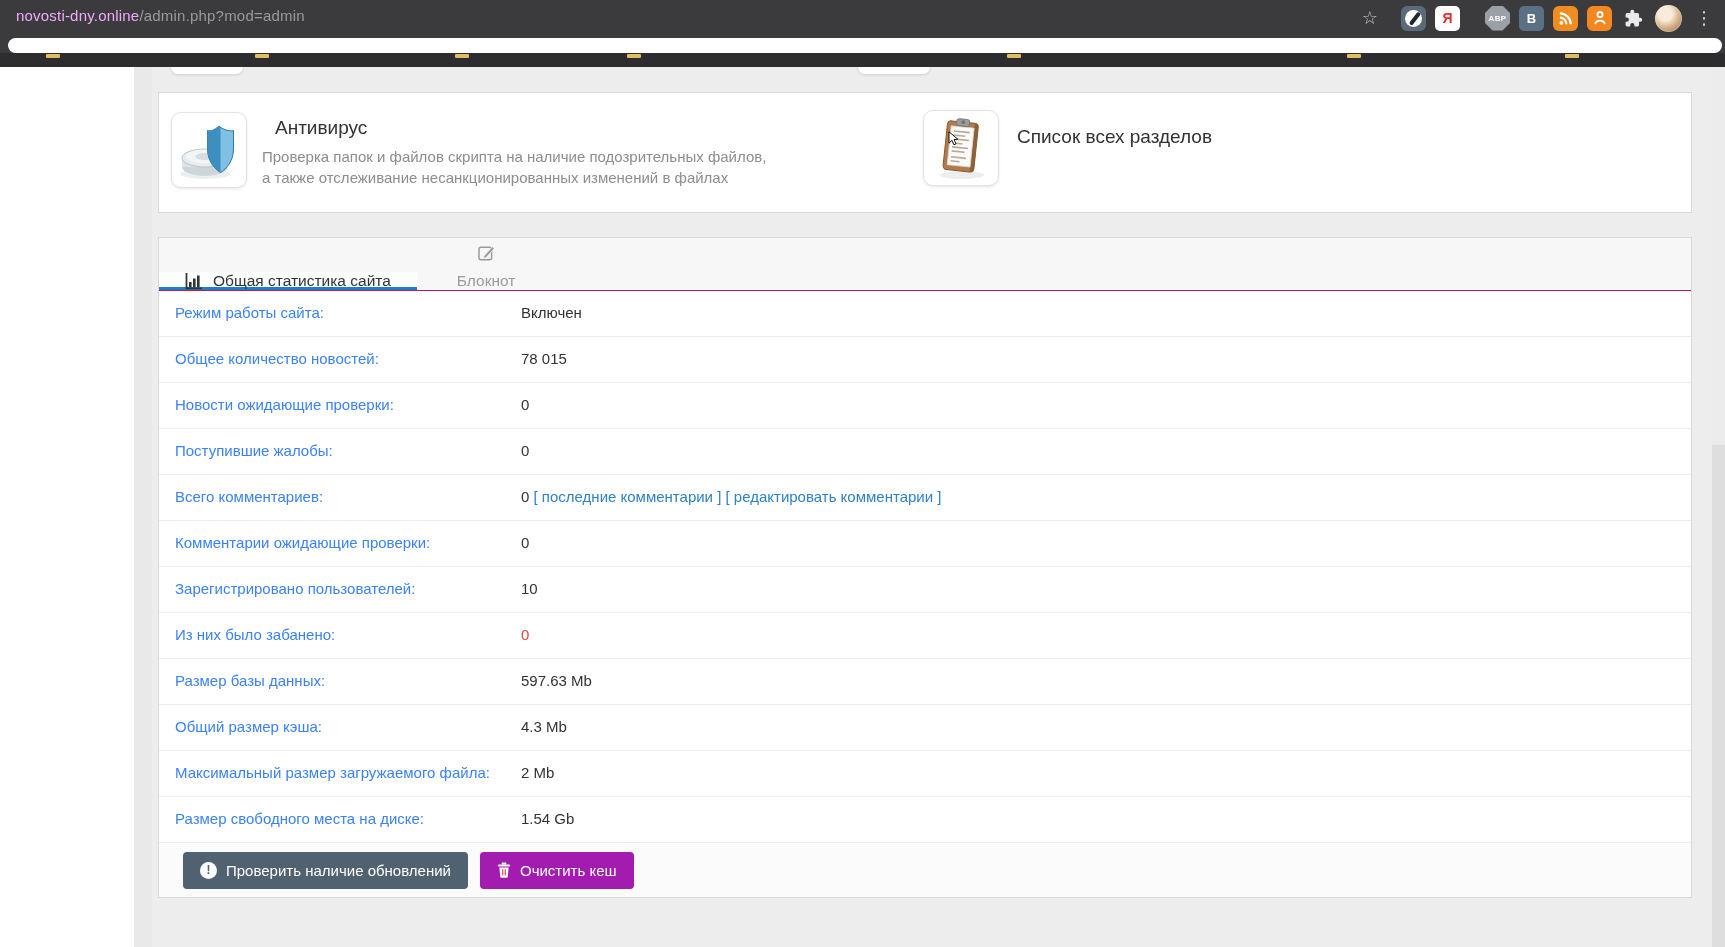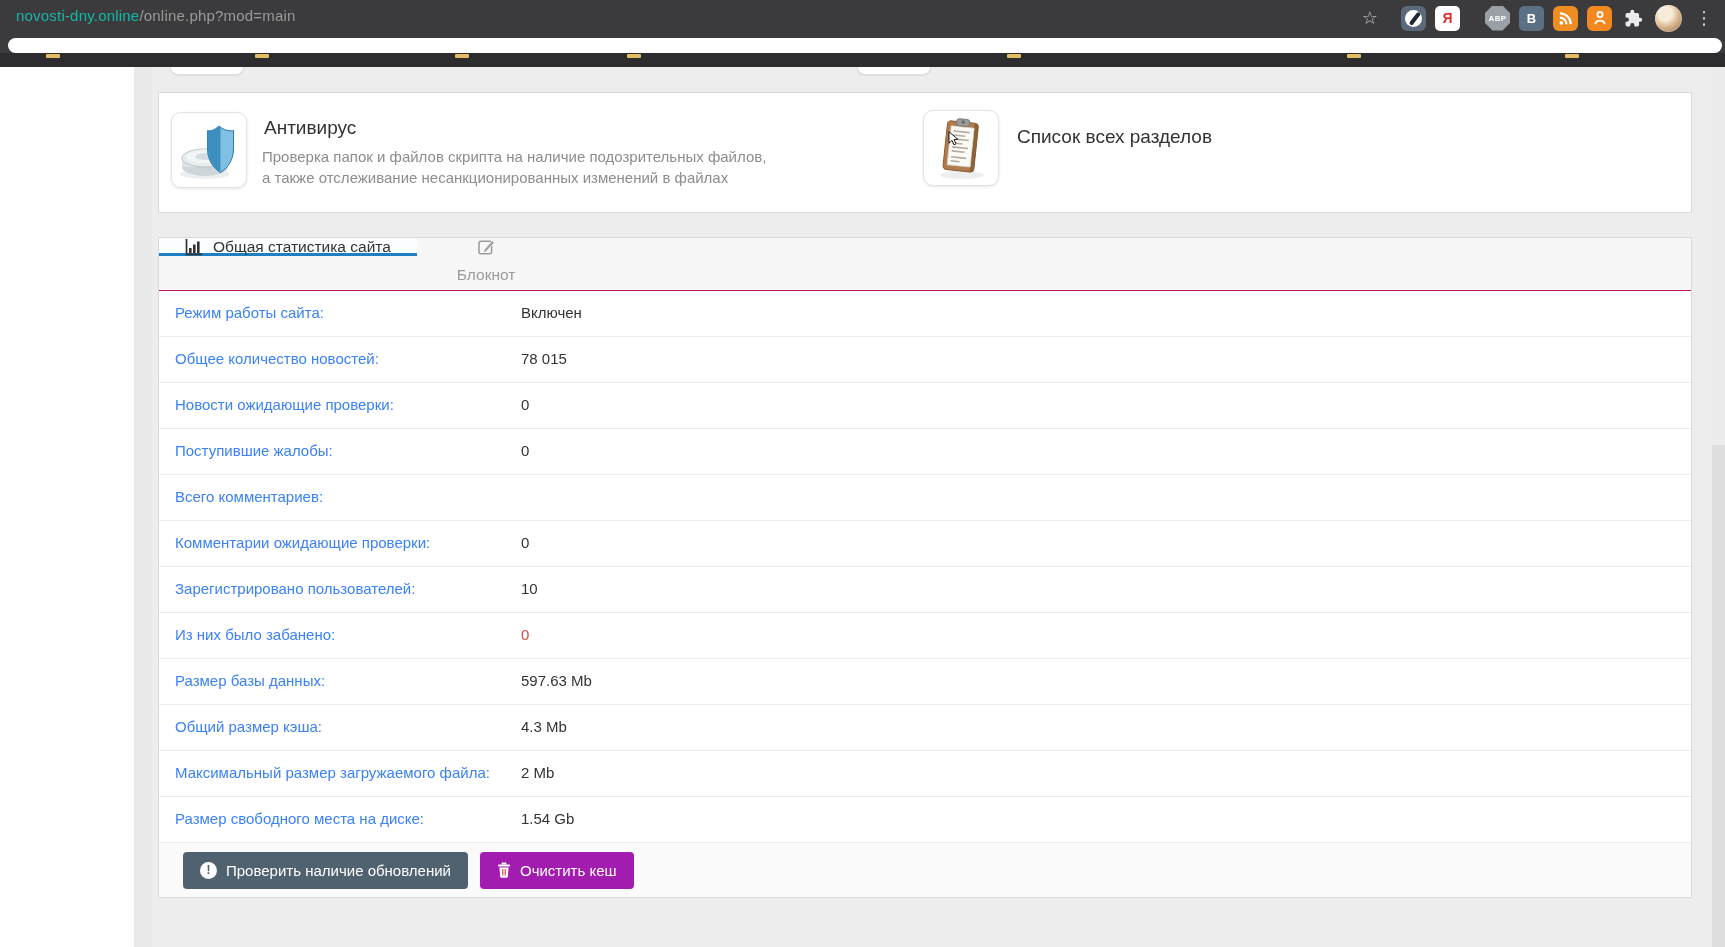--- a/index.html
+++ b/index.html
@@ -2,21 +2,21 @@
 <html><head>
 <meta charset="utf-8">
 <style>
   html,body{margin:0;padding:0;background:#ededed;}
   #root{position:relative;width:1725px;height:947px;overflow:hidden;background:#ededed;
         font-family:"Liberation Sans",sans-serif;-webkit-font-smoothing:antialiased;}
 
   
   .addrbar{position:absolute;top:0;left:0;width:1725px;height:53px;background:#3b3b3d;z-index:5;}
   .url{position:absolute;left:16px;top:7px;font-size:15px;letter-spacing:.2px;white-space:nowrap;cursor:text;}
-  .url .host{color:#14b8a6;}
+  .url .host{color:#f0abfc;}
   .url .path{color:#9a9a9a;}
   .addr-right{position:absolute;right:8px;top:4px;display:flex;align-items:center;gap:9px;height:28px;}
   .star{font-size:18px;color:#c6c6c6;margin-right:14px;line-height:1;cursor:pointer;}
   .ext{position:relative;width:25px;height:25px;border-radius:6px;display:flex;align-items:center;justify-content:center;cursor:pointer;flex:0 0 auto;}
   .ext.ls{background:#5a6a7a;overflow:hidden;}
   .ls-c{position:absolute;width:17px;height:17px;border-radius:50%;background:#fff;left:4px;top:4px;}
   .ls-f{position:absolute;width:3.5px;height:15px;background:#1d2733;left:12px;top:5px;transform:rotate(38deg);border-radius:2px;}
   .ext.ya{background:#fff;color:#e02f2f;font-weight:bold;font-size:14px;border-radius:5px;}
   .ext.abp{background:#9aa0a6;color:#fff;font-weight:bold;font-size:8px;letter-spacing:.3px;
            clip-path:polygon(30% 0,70% 0,100% 30%,100% 70%,70% 100%,30% 100%,0 70%,0 30%);border-radius:4px;margin-left:16px;}
@@ -47,21 +47,21 @@
   .panel.cards{top:25px;height:119px;}
   .panel.stats{top:170px;height:659px;}
 
   .iconbox{position:absolute;width:74px;height:74px;border:1px solid #e3e3e3;border-radius:10px;background:#fff;
            box-shadow:0 1px 3px rgba(0,0,0,.10);cursor:pointer;}
   .cardtitle{position:absolute;font-size:19px;color:#323232;cursor:pointer;}
   .carddesc{position:absolute;font-size:15px;color:#8d8d8d;line-height:21px;}
 
   
   .tabsbar{position:absolute;top:0;left:0;right:0;height:52px;background:#f7f7f7;border-bottom:1px solid #be185d;
-           display:flex;align-items:flex-start;}
+           display:flex;align-items:flex-end;}
   .tab{display:flex;align-items:center;gap:11px;padding:0 26px;font-size:15.5px;color:#9b9b9b;cursor:pointer;white-space:nowrap;}
   .tab.active{background:#fbfdfe;color:#333;box-shadow:inset 0 -3px 0 #1d7fc4;}
   .tab + .tab{margin-left:14px;flex-direction:column;}
 
   
   .rows{position:absolute;top:53px;left:0;right:0;}
   .srow{height:45px;border-bottom:1px solid #ececec;position:relative;background:#fff;}
   .srow .lbl{position:absolute;left:16px;top:13px;font-size:15px;color:#3b82f6;}
   .srow .val{position:absolute;left:362px;top:13px;font-size:15px;color:#333;}
   .srow .val.danger{color:#e0483c;}
@@ -78,21 +78,21 @@
         display:flex;align-items:center;justify-content:center;line-height:1;}
 
   .cursor-arrow{position:absolute;left:24px;top:20px;z-index:3;}
 </style>
 </head>
 <body>
 
 <div id="root">
 
   <div class="addrbar">
-    <div class="url"><span class="host">novosti-dny.online</span><span class="path">/online.php?mod=main</span></div>
+    <div class="url"><span class="host">novosti-dny.online</span><span class="path">/admin.php?mod=admin</span></div>
     <div class="addr-right">
       <span class="star">☆</span>
       <span class="ext ls">
           <span class="ls-c"></span>
           <span class="ls-f"></span>
         </span>
       <span class="ext ya">Я</span>
       <span class="ext abp">ABP</span>
       <span class="ext vk">B</span>
       <span class="ext rss">
@@ -144,21 +144,21 @@
           <ellipse cx="33" cy="61" rx="25" ry="5" fill="#eceff1"></ellipse>
           <ellipse cx="33" cy="54" rx="23" ry="9" fill="#cfd6d9"></ellipse>
           <rect x="10" y="45" width="46" height="9" fill="#dde3e6"></rect>
           <ellipse cx="33" cy="45" rx="23" ry="9" fill="#e7ecee" stroke="#bcc4c8" stroke-width="1"></ellipse>
           <ellipse cx="33" cy="43.5" rx="19" ry="7" fill="#f2f5f6"></ellipse>
           <ellipse cx="33" cy="43.5" rx="9.5" ry="3.6" fill="#d6dde0"></ellipse>
           <path d="M47 13 C52 17.5 58.5 18.5 61.5 17.5 L61.5 36 C61.5 50 52 57.5 48.5 59.5 C45 57.5 35.5 50 35.5 36 L35.5 17.5 C38.5 18.5 42 17.5 47 13 Z" fill="#7fc0e4" stroke="#2e7aa8" stroke-width="1"></path>
           <path d="M47 13 C42 17.5 38.5 18.5 35.5 17.5 L35.5 36 C35.5 50 45 57.5 48.5 59.5 L48.5 14.2 Z" fill="#3d8fc0"></path>
         </svg>
       </div>
-      <div class="cardtitle" style="left:105px;top:24px;text-align:center;">Антивирус</div>
+      <div class="cardtitle" style="left:116px;top:24px;text-align:center;">Антивирус</div>
       <div class="carddesc" style="left:103px;top:53px;width:505px;">Проверка папок и файлов скрипта на наличие подозрительных файлов, а также отслеживание несанкционированных изменений в файлах</div>
 
       <div class="iconbox" style="left:764px;top:17px;">
         <svg width="74" height="74" viewBox="0 0 74 74">
           <ellipse cx="38" cy="64" rx="22" ry="4" fill="#edeef0"></ellipse>
           <g transform="rotate(6 37 37)">
             <rect x="21" y="11" width="31" height="49" rx="4" fill="#b07c4f" stroke="#8a5a2e" stroke-width="1"></rect>
             <rect x="48" y="11" width="4" height="49" rx="2" fill="#8f6136"></rect>
             <rect x="25" y="16" width="23" height="39" fill="#fbfaf6" stroke="#ddd8cf" stroke-width="0.8"></rect>
             <g fill="#b4aa9c">
@@ -214,20 +214,21 @@
           <div class="srow">
             <span class="lbl">Новости ожидающие проверки:</span>
             <span class="val">0</span>
           </div>
           <div class="srow">
             <span class="lbl">Поступившие жалобы:</span>
             <span class="val">0</span>
           </div>
           <div class="srow">
             <span class="lbl">Всего комментариев:</span>
+            <span class="val">0<span class="links"> [ <a href="#">последние комментарии</a> ] [ <a href="#">редактировать комментарии</a> ]</span></span>
           </div>
           <div class="srow">
             <span class="lbl">Комментарии ожидающие проверки:</span>
             <span class="val">0</span>
           </div>
           <div class="srow">
             <span class="lbl">Зарегистрировано пользователей:</span>
             <span class="val">10</span>
           </div>
           <div class="srow">

